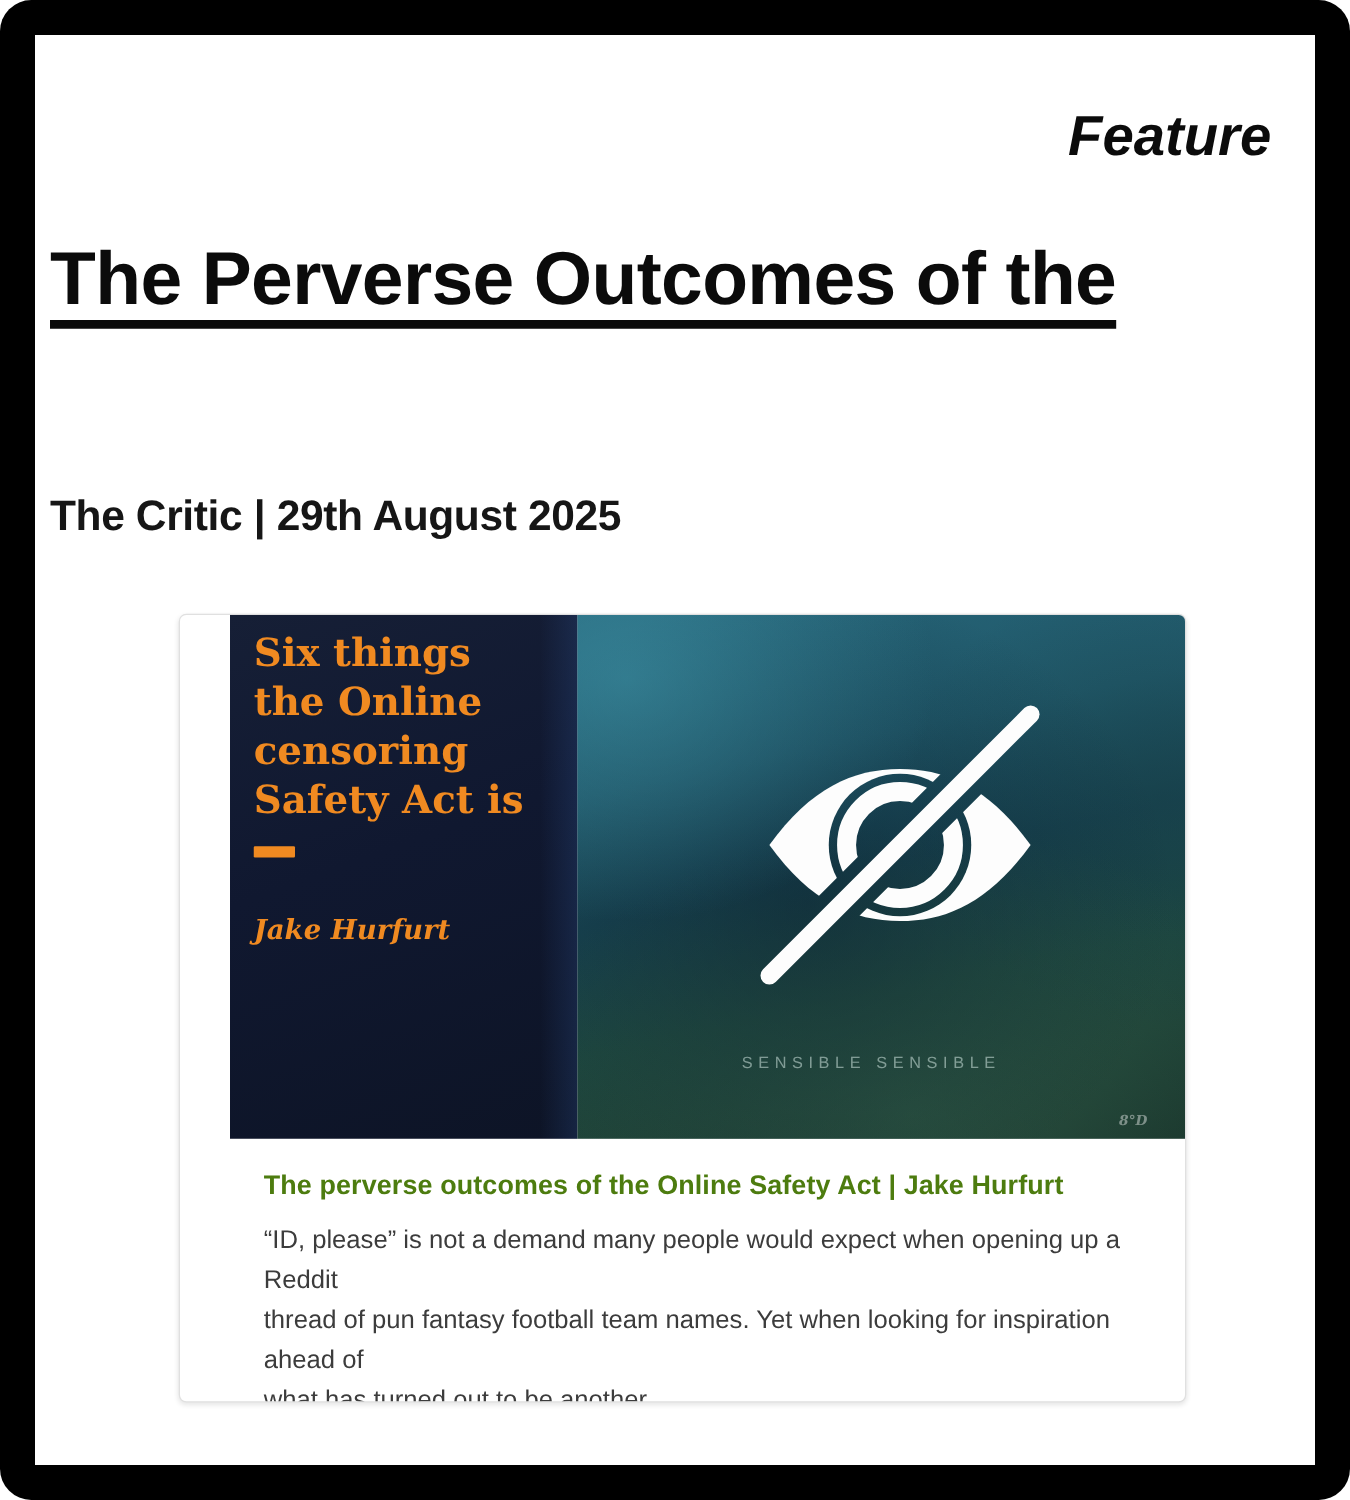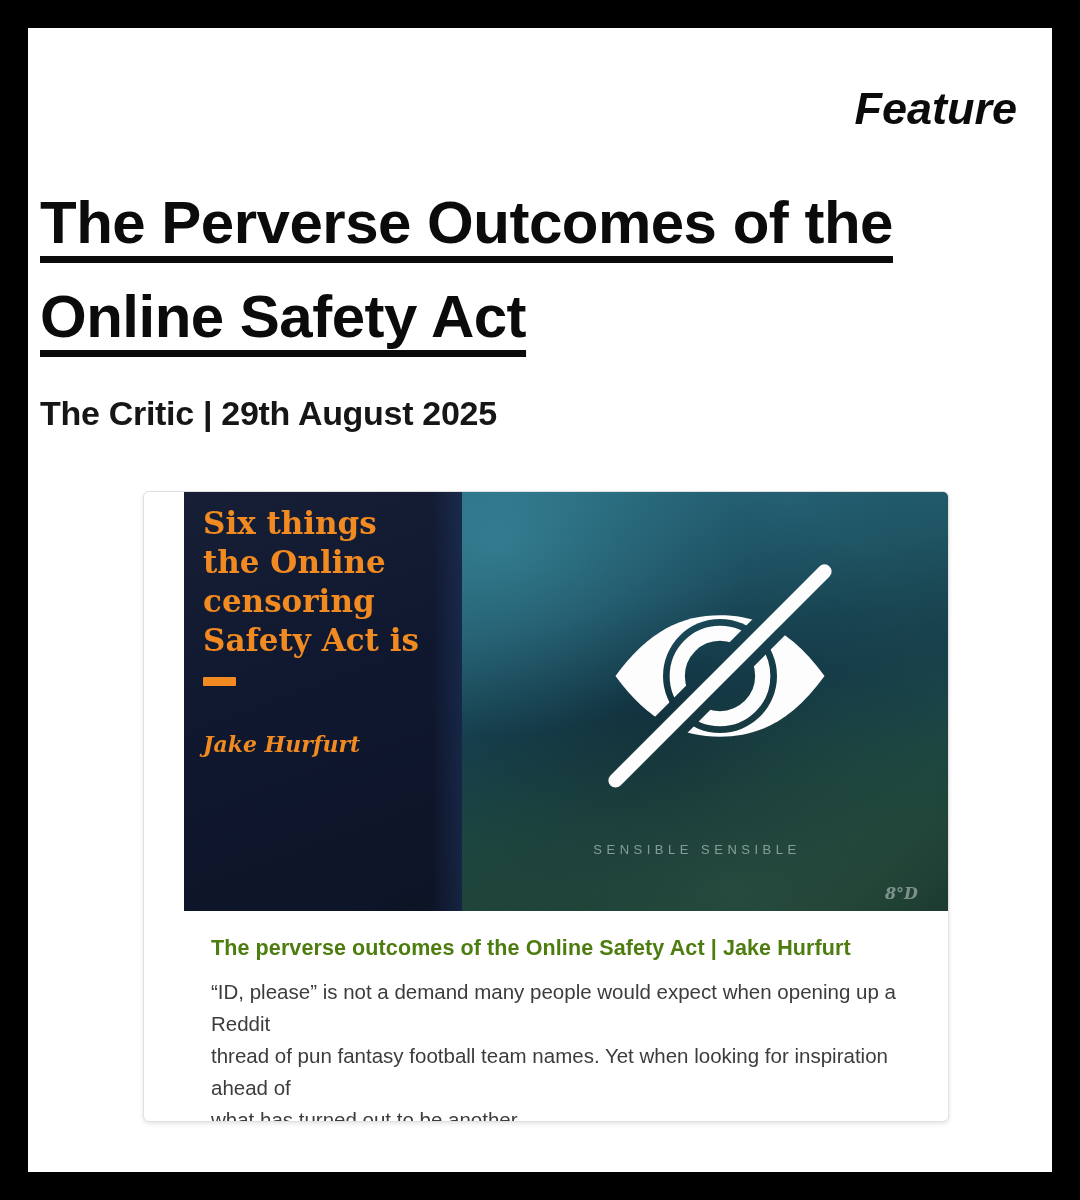--- a/index.html
+++ b/index.html
@@ -1,19 +1,19 @@
 <!DOCTYPE html>
 <html><head>
 <meta charset="utf-8">
 <style>
   * { margin:0; padding:0; box-sizing:border-box; }
   html,body { width:1080px; height:1200px; }
   body { font-family:"Liberation Sans","DejaVu Sans",sans-serif; }
 
-  .frame { position:relative; width:1080px; height:1200px; background:#000; }
+  .frame { position:relative; width:1080px; height:1200px; background:#000;border-radius:25px; }
   .page  { position:absolute; left:28px; top:28px; right:28px; bottom:28px; background:#ffffff; }
 
   .feature-tag {
     position:absolute; top:55px; right:35px;
     font-style:italic; font-weight:700; font-size:45px; color:#0b0b0b;
   }
 
   .headline {
     position:absolute; left:12px; top:148px; width:940px;
     font-weight:800; font-size:60px; line-height:94px; color:#0b0b0b;
@@ -78,40 +78,40 @@
     position:absolute; left:0; right:16px; top:314px; text-align:center;
     font-size:27px; color:#fcfdfd; letter-spacing:0.5px;
   }
   .sens-sub {
     position:absolute; left:0; right:16px; top:350px; text-align:center;
     font-size:13px; letter-spacing:4.5px; color:rgba(210,230,224,0.55);
   }
   .wm {
     position:absolute; right:30px; bottom:8px;
     font-family:"DejaVu Serif","Liberation Serif",serif;
-    font-style:italic; font-weight:700; font-size:16px; color:rgba(255,255,255,0.42);margin-top:36px;
+    font-style:italic; font-weight:700; font-size:11px; color:rgba(255,255,255,0.42);margin-top:36px;
   }
 
   .card-body { padding:25px 27px 0 27px; }
   .card-title {
     font-size:21.5px; font-weight:700; color:#4d7c0f; white-space:nowrap;
     letter-spacing:0.1px;
   }
   .card-excerpt { margin-top:15px; font-size:20.5px; line-height:32px; color:#3c3c3c; }
   .ellipsis { color:#b5b5b5; }
 </style>
 </head>
 <body>
 
 <div class="frame">
   <div class="page">
 
     <div class="feature-tag">Feature</div>
 
-    <h1 class="headline"><span class="hl-line">The Perverse Outcomes of the</span><br><span class="hl-line">Online Safety Act</span></h1>
+    <h1 class="headline"><span class="hl-line">The Perverse Outcomes of the</span><br></h1>
 
     <div class="byline">The Critic | 29th August 2025</div>
 
     <div class="card">
       <div class="thumb">
 
         <div class="thumb-left">
           <div class="slab">
             <div>Six things</div>
             <div>the Online</div>

